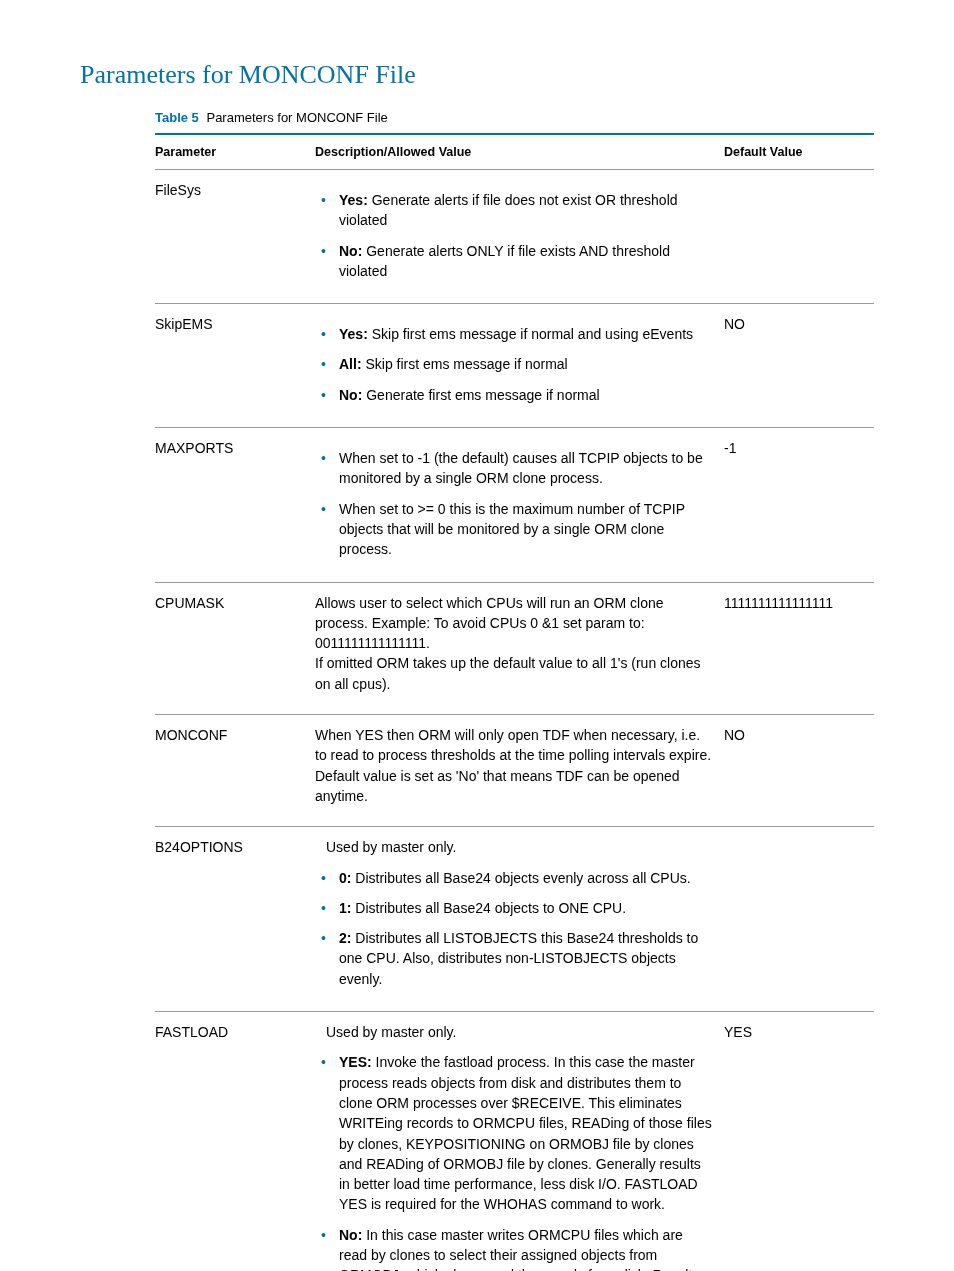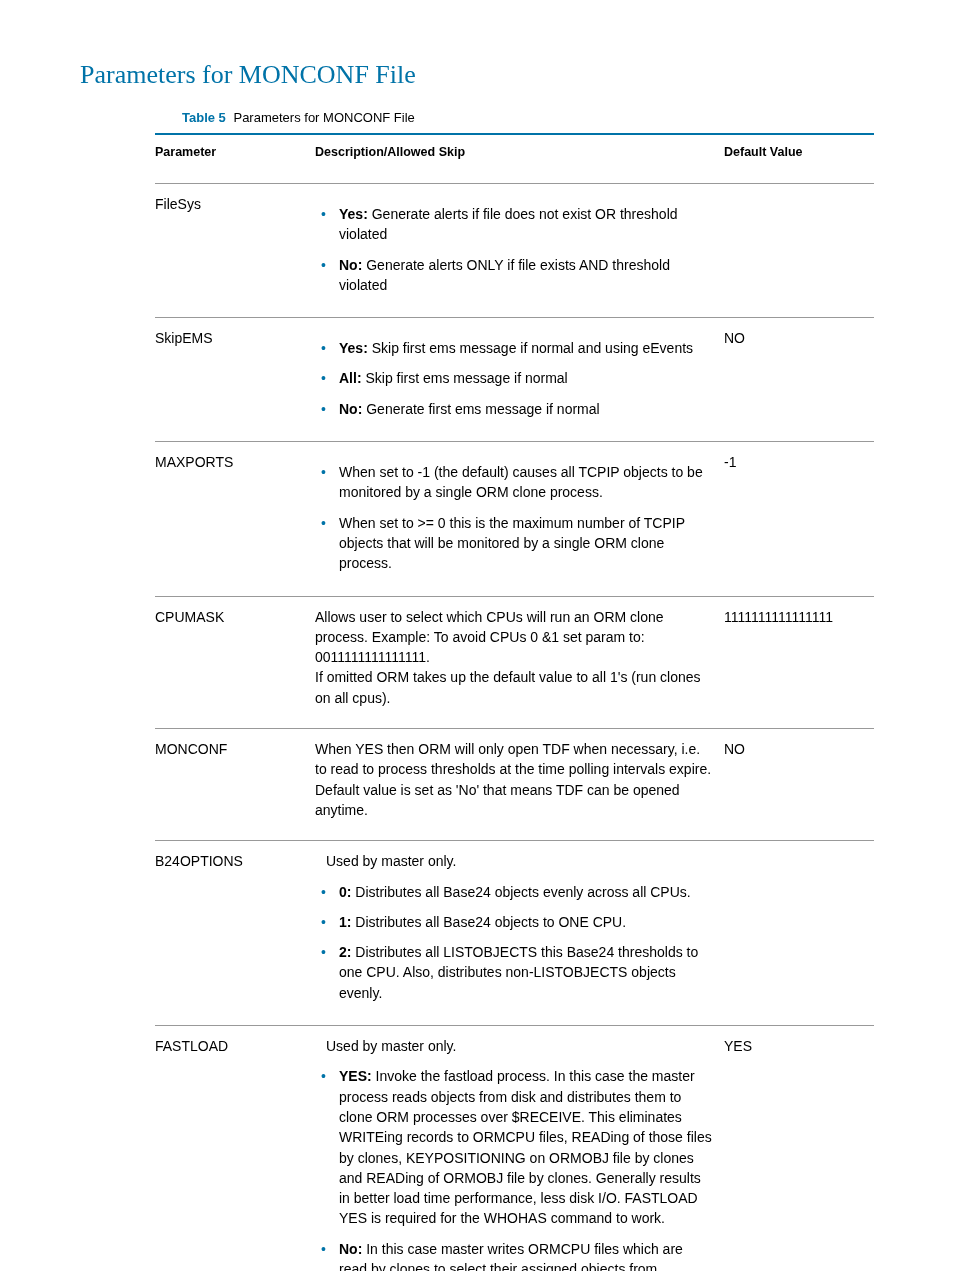--- a/index.html
+++ b/index.html
@@ -17,21 +17,21 @@
     h1 {
       font-family: Georgia, 'Times New Roman', serif;
       font-weight: normal;
       font-size: 26px;
       color: #0073a8;
       margin-bottom: 20px;
     }
     .table-caption {
       font-family: Arial, Helvetica, sans-serif;
       font-size: 13px;
-      margin-left: 102px;
+      margin-left: 75px;
       margin-bottom: 8px;
     }
     .table-caption .label {
       font-weight: bold;
       color: #0073a8;
     }
     .table-caption .text {
       color: #000;
       margin-left: 4px;
     }
@@ -39,21 +39,21 @@
       margin-left: 75px;
       width: calc(100% - 75px);
       border-collapse: collapse;
       border-top: 2px solid #0073a8;
       border-bottom: 2px solid #0073a8;
     }
     thead th {
       text-align: left;
       font-size: 12.5px;
       font-weight: bold;
-      padding: 10px 6px 24px 0;
+      padding: 10px 6px 10px 0;
       border-bottom: 1px solid #999;
       vertical-align: top;
     }
     tbody td {
       font-size: 14px;
       padding: 10px 10px 20px 0;
       border-bottom: 1px solid #999;
       vertical-align: top;
       line-height: 1.45;
     }
@@ -108,21 +108,21 @@
 
 <div class="table-caption">
   <span class="label">Table 5</span>
   <span class="text">Parameters for MONCONF File</span>
 </div>
 
 <table>
   <thead>
     <tr>
       <th class="col-param">Parameter</th>
-      <th class="col-desc">Description/Allowed Skip</th>
+      <th class="col-desc">Description/Allowed Value</th>
       <th class="col-default">Default Value</th>
     </tr>
   </thead>
   <tbody>
     <tr>
       <td>FileSys</td>
       <td>
         <ul>
           <li><span class="bold">Yes:</span><span> Generate alerts if file does not exist OR threshold violated</span></li>
           <li><span class="bold">No:</span><span> Generate alerts ONLY if file exists AND threshold violated</span></li>

